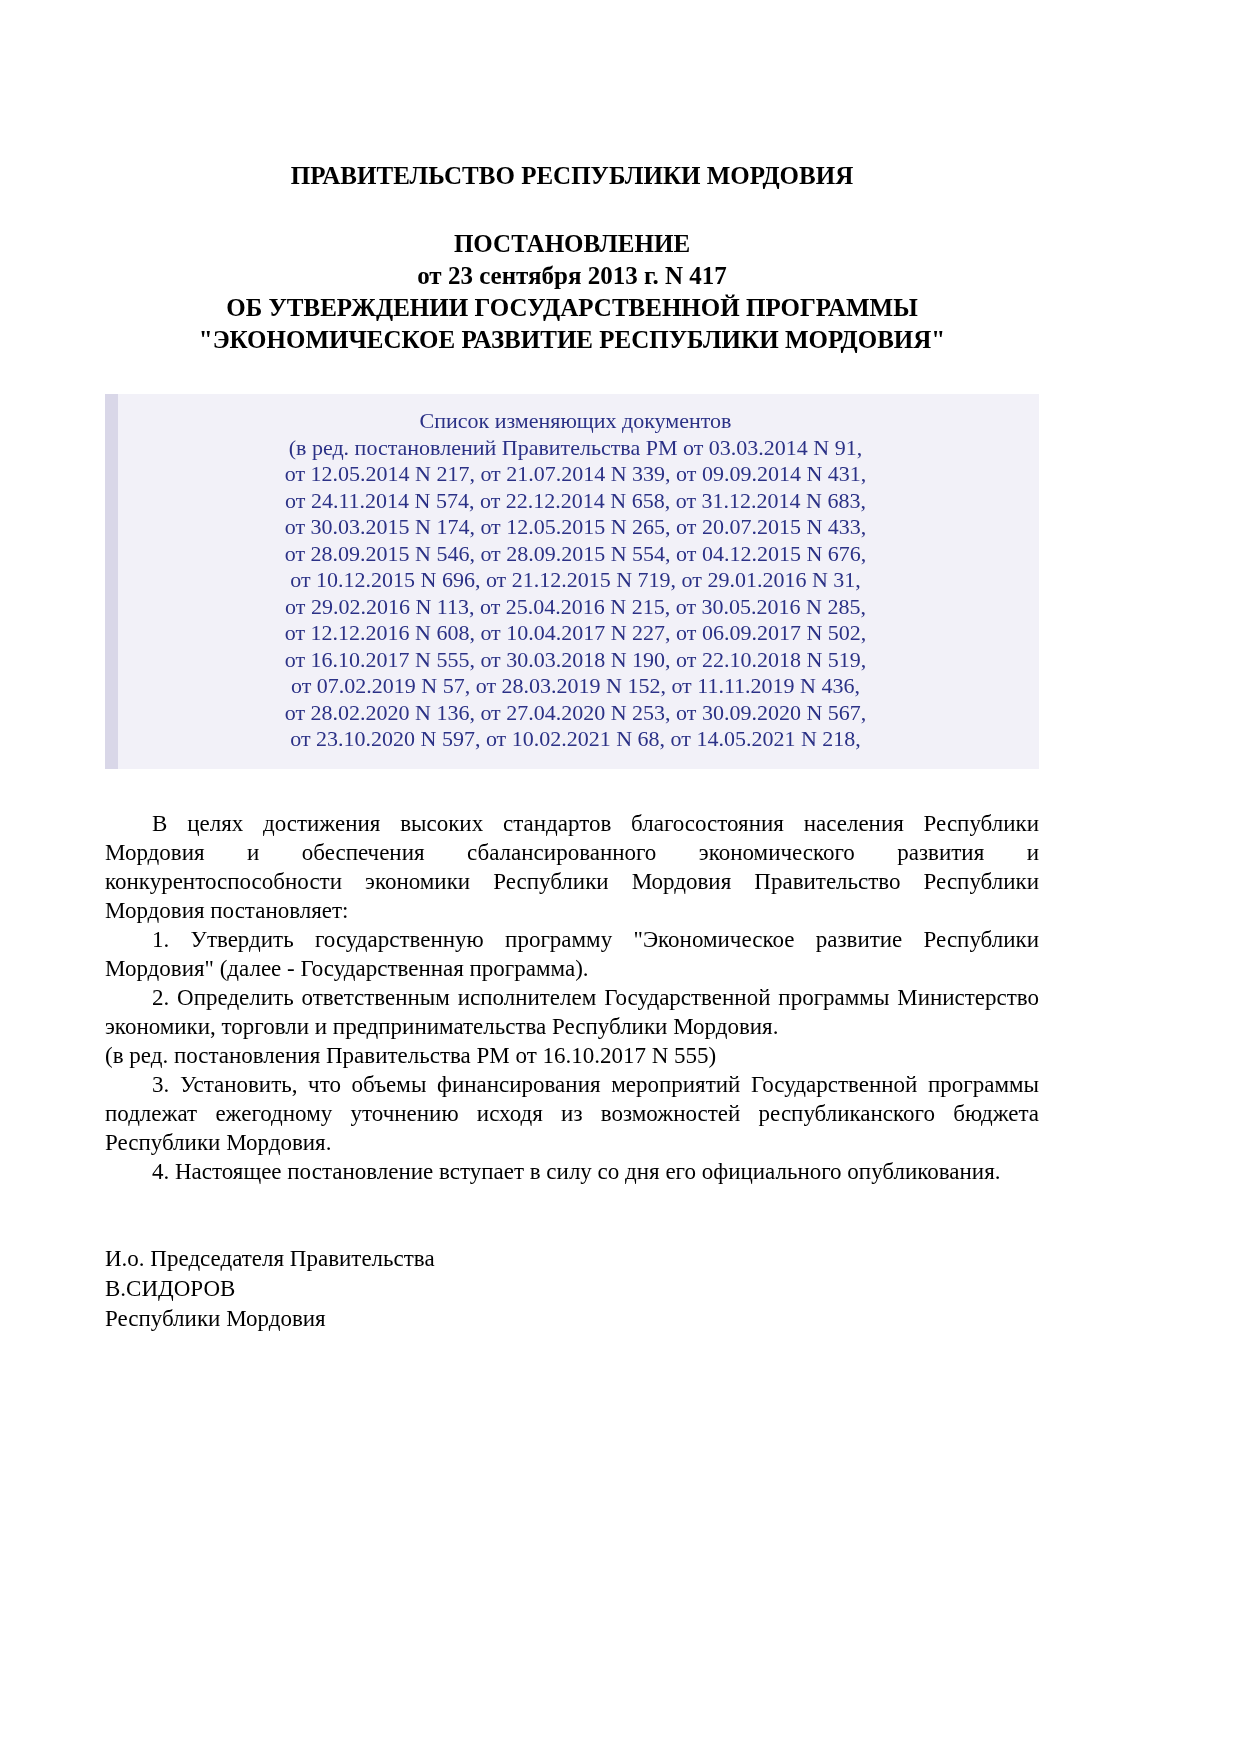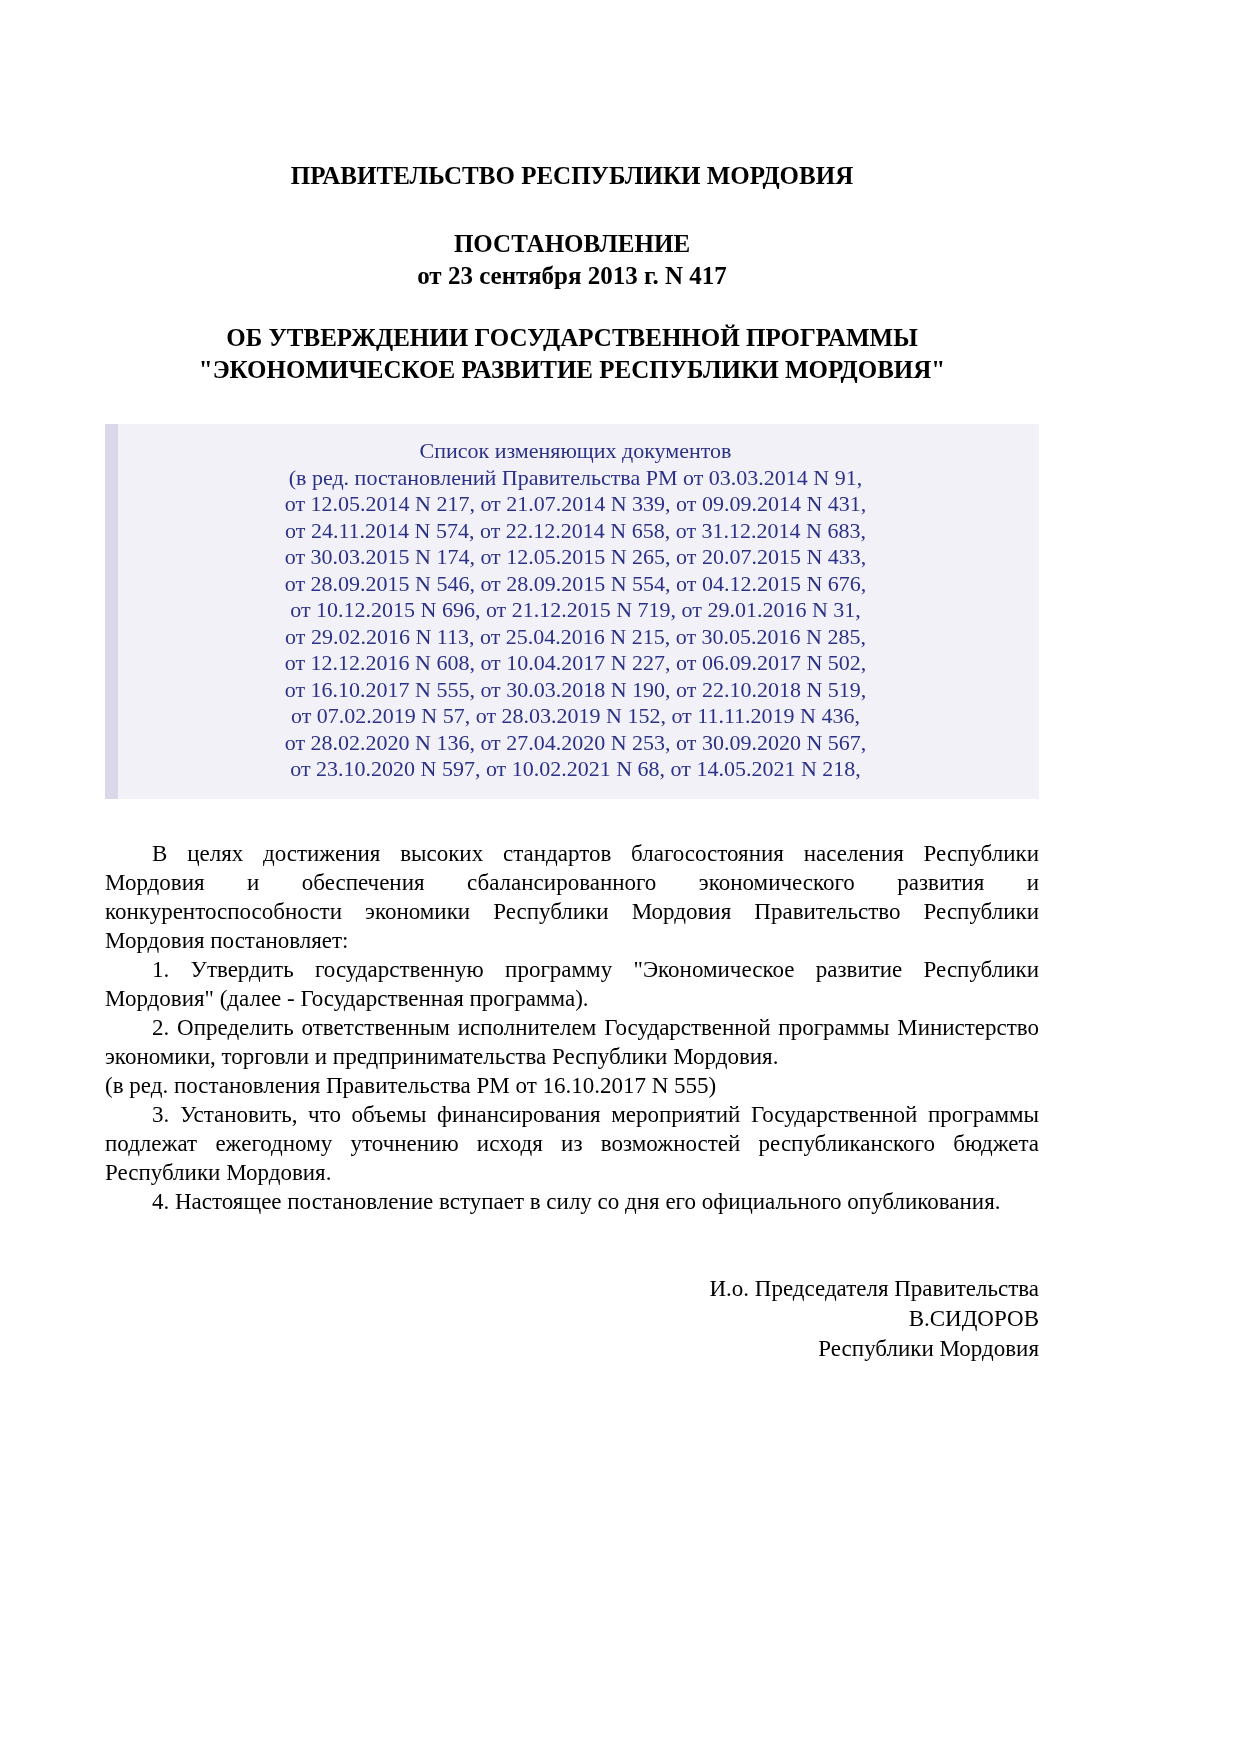--- a/index.html
+++ b/index.html
@@ -26,21 +26,20 @@
     font-size: 25px;
     line-height: 32px;
   }
   .org-title {
     margin-bottom: 36px;
   }
   .doc-type {
     margin-bottom: 0;
   }
   .doc-date {
-    margin-bottom: 30px;
   }
   .doc-title {
     margin-bottom: 38px;
   }
   .amendments-box {
     position: relative;
     background: #f2f1f8;
     border-left: 13px solid #d9d7e8;
     padding: 14px 20px 16px 14px;
     margin: 0 0 40px 0;
@@ -62,21 +61,21 @@
     text-align: justify;
     margin: 0;
   }
   .para.indent {
     text-indent: 47px;
   }
   .para.gap {
   }
   .signature {
     margin-top: 58px;
-    text-align: right;
+    text-align: left;
     font-size: 23px;
     line-height: 30px;
   }
 </style>
 </head>
 <body>
 
 <div class="page">
 
   <div class="heading org-title">ПРАВИТЕЛЬСТВО РЕСПУБЛИКИ МОРДОВИЯ</div>

